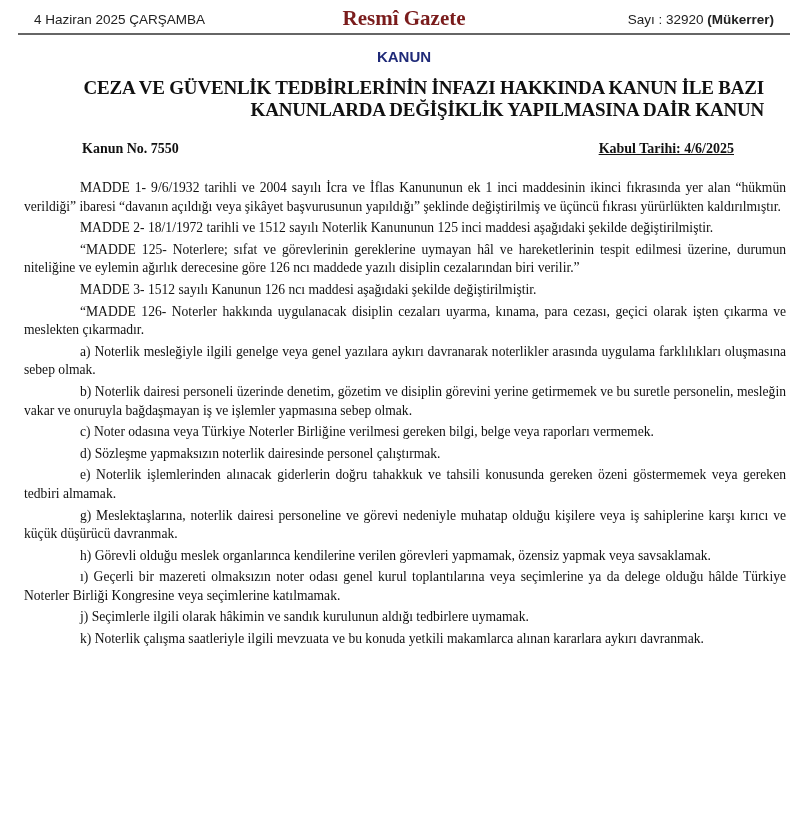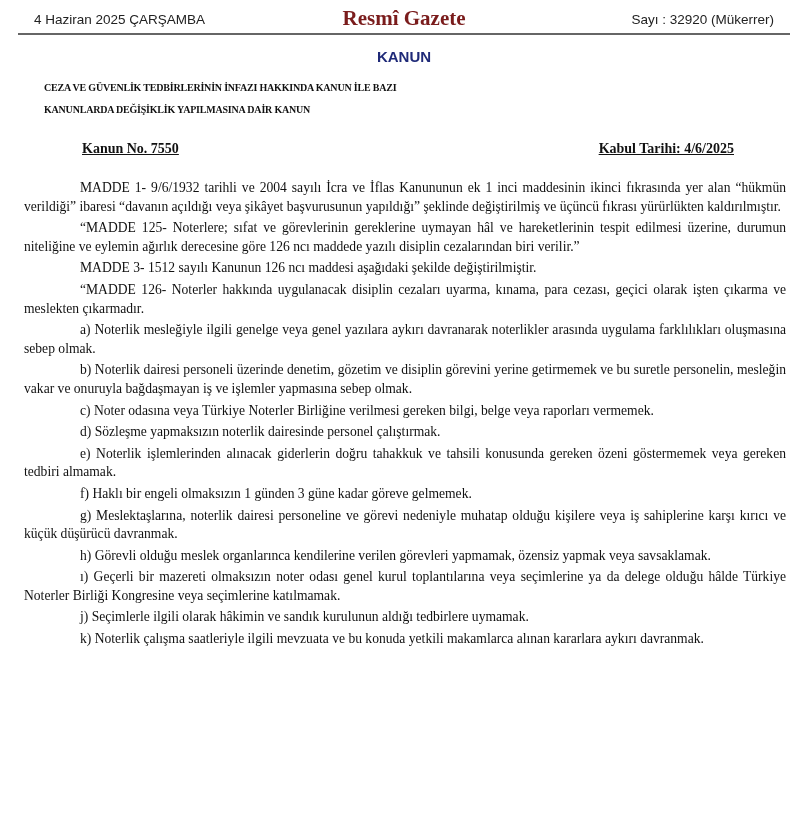--- a/index.html
+++ b/index.html
@@ -2,26 +2,26 @@
 <html><head>
 <meta charset="utf-8">
 <style>
   html, body { margin: 0; padding: 0; background: #ffffff; }
   body { width: 800px; height: 821px; overflow: hidden; position: relative; color: #111; }
   .page { position: absolute; left: 4px; top: 0; width: 800px; height: 821px; }
   .header { position: absolute; left: 20px; right: 20px; top: 6px; height: 28px; }
   .hdr-date { position: absolute; left: 10px; top: 6px; font-family: "Liberation Sans", sans-serif; font-size: 13.5px; color: #222; }
   .hdr-title { position: absolute; left: 0; right: 0; top: 0; text-align: center; font-family: "Liberation Serif", serif; font-size: 21px; font-weight: bold; color: #7a1c1c; }
   .hdr-sayi { position: absolute; right: 10px; top: 6px; font-family: "Liberation Sans", sans-serif; font-size: 13.5px; color: #222; }
-  .hdr-sayi b { font-weight: normal; }
+  .hdr-sayi b { font-weight: bold; }
   .hdr-rule { position: absolute; left: 14px; right: 14px; top: 33px; border-top: 2px solid #666; }
   .kanun-label { position: absolute; left: 0; right: 0; top: 48px; text-align: center; font-family: "Liberation Sans", sans-serif; font-weight: bold; font-size: 15px; color: #1f2a78; }
-  .law-title { position: absolute; left: 40px; right: 40px; top: 77px; text-align: left; font-family: "Liberation Serif", serif; font-weight: bold; font-size: 10px; line-height: 22px; letter-spacing: -0.2px; }
+  .law-title { position: absolute; left: 40px; right: 40px; top: 77px; text-align: right; font-family: "Liberation Serif", serif; font-weight: bold; font-size: 19px; line-height: 22px; letter-spacing: -0.2px; }
   .meta-row { position: absolute; left: 78px; right: 70px; top: 141px; font-family: "Liberation Serif", serif; font-weight: bold; font-size: 14px; }
-  .meta-row .left { position: absolute; left: 0; text-decoration: underline; }
+  .meta-row .left { position: absolute; left: 0; }
   .meta-row .right { position: absolute; right: 0; text-decoration: underline; }
   .body-text { position: absolute; left: 20px; right: 18px; top: 179px; font-family: "Liberation Serif", serif; font-size: 13.6px; line-height: 18.6px; text-align: justify; }
   .body-text p { margin: 0; text-indent: 56px; }
   .body-text p.gap { margin-top: 3px; }
   .body-text b { font-weight: normal; }
 </style>
 </head>
 <body>
 
 <div class="page">
@@ -38,28 +38,28 @@
     <div>KANUNLARDA DEĞİŞİKLİK YAPILMASINA DAİR KANUN</div>
   </div>
 
   <div class="meta-row">
     <span class="left">Kanun No. 7550</span>
     <span class="right">Kabul Tarihi: 4/6/2025</span>
   </div>
 
   <div class="body-text">
     <p><b>MADDE 1-</b><span> 9/6/1932 tarihli ve 2004 sayılı İcra ve İflas Kanununun ek 1 inci maddesinin ikinci fıkrasında yer alan “hükmün verildiği” ibaresi “davanın açıldığı veya şikâyet başvurusunun yapıldığı” şeklinde değiştirilmiş ve üçüncü fıkrası yürürlükten kaldırılmıştır.</span></p>
+    <p class="gap"><b>MADDE 2-</b><span> 18/1/1972 tarihli ve 1512 sayılı Noterlik Kanununun 125 inci maddesi aşağıdaki şekilde değiştirilmiştir.</span></p>
     <p class="gap">“MADDE 125- Noterlere; sıfat ve görevlerinin gereklerine uymayan hâl ve hareketlerinin tespit edilmesi üzerine, durumun niteliğine ve eylemin ağırlık derecesine göre 126 ncı maddede yazılı disiplin cezalarından biri verilir.”</p>
     <p class="gap"><b>MADDE 3-</b><span> 1512 sayılı Kanunun 126 ncı maddesi aşağıdaki şekilde değiştirilmiştir.</span></p>
     <p class="gap">“MADDE 126- Noterler hakkında uygulanacak disiplin cezaları uyarma, kınama, para cezası, geçici olarak işten çıkarma ve meslekten çıkarmadır.</p>
     <p class="gap">a) Noterlik mesleğiyle ilgili genelge veya genel yazılara aykırı davranarak noterlikler arasında uygulama farklılıkları oluşmasına sebep olmak.</p>
     <p class="gap">b) Noterlik dairesi personeli üzerinde denetim, gözetim ve disiplin görevini yerine getirmemek ve bu suretle personelin, mesleğin vakar ve onuruyla bağdaşmayan iş ve işlemler yapmasına sebep olmak.</p>
     <p class="gap">c) Noter odasına veya Türkiye Noterler Birliğine verilmesi gereken bilgi, belge veya raporları vermemek.</p>
     <p class="gap">d) Sözleşme yapmaksızın noterlik dairesinde personel çalıştırmak.</p>
     <p class="gap">e) Noterlik işlemlerinden alınacak giderlerin doğru tahakkuk ve tahsili konusunda gereken özeni göstermemek veya gereken tedbiri almamak.</p>
-    <p class="gap">f) Haklı bir engeli olmaksızın 1 günden 3 güne kadar göreve gelmemek.</p>
     <p class="gap">g) Meslektaşlarına, noterlik dairesi personeline ve görevi nedeniyle muhatap olduğu kişilere veya iş sahiplerine karşı kırıcı ve küçük düşürücü davranmak.</p>
     <p class="gap">h) Görevli olduğu meslek organlarınca kendilerine verilen görevleri yapmamak, özensiz yapmak veya savsaklamak.</p>
     <p class="gap">ı) Geçerli bir mazereti olmaksızın noter odası genel kurul toplantılarına veya seçimlerine ya da delege olduğu hâlde Türkiye Noterler Birliği Kongresine veya seçimlerine katılmamak.</p>
     <p class="gap">j) Seçimlerle ilgili olarak hâkimin ve sandık kurulunun aldığı tedbirlere uymamak.</p>
     <p class="gap">k) Noterlik çalışma saatleriyle ilgili mevzuata ve bu konuda yetkili makamlarca alınan kararlara aykırı davranmak.</p>
   </div>
 </div>
 
 </body></html>

